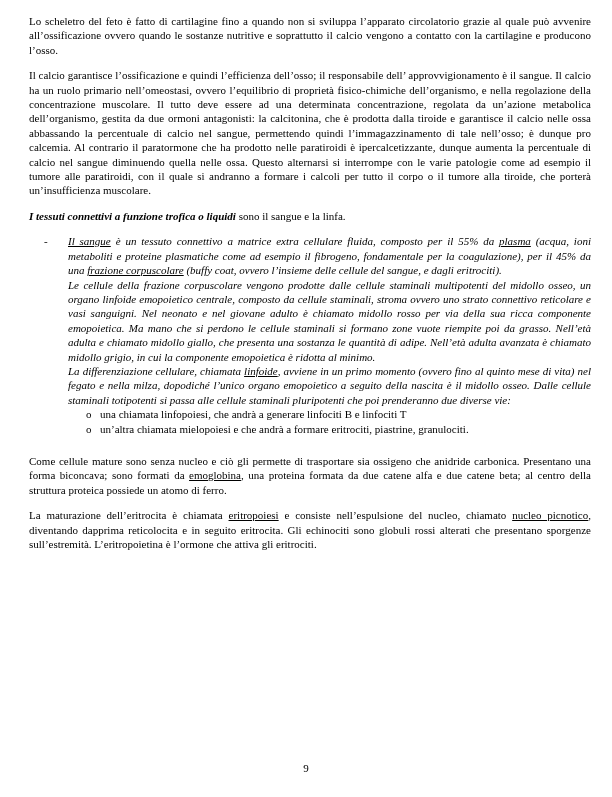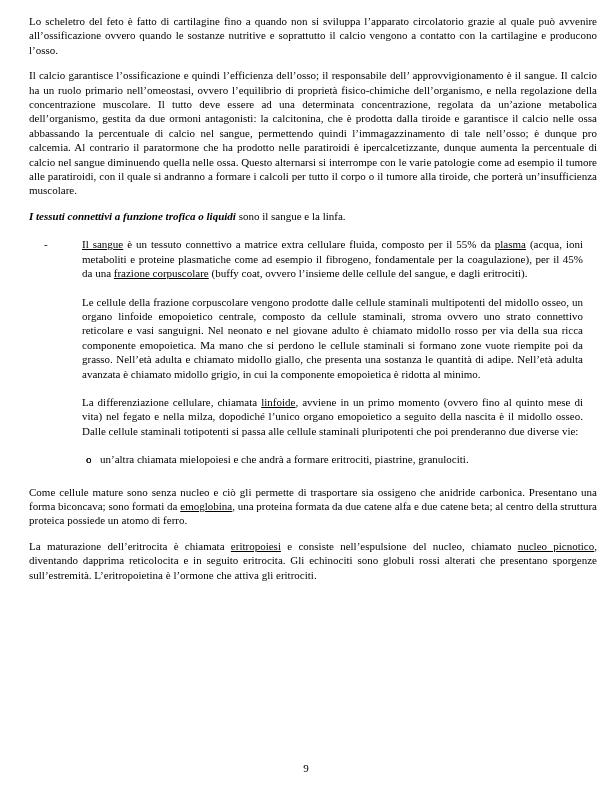--- a/index.html
+++ b/index.html
@@ -6,21 +6,21 @@
     margin: 0;
     padding: 0;
     background: #ffffff;
   }
   .page {
     position: relative;
     width: 612px;
     height: 797px;
     background: #ffffff;
     box-sizing: border-box;
-    padding: 14px 15px 0 29px;
+    padding: 14px 21px 0 29px;
     font-family: "Liberation Serif", "DejaVu Serif", serif;
     font-size: 11px;
     line-height: 14.4px;
     color: #000000;
     overflow: hidden;
   }
   .para {
     text-align: justify;
     margin: 0 0 11px 0;
     hyphens: manual;
@@ -39,22 +39,23 @@
     text-align: justify;
     margin: 0;
   }
   .bullet-item > .marker {
     position: absolute;
     left: 15px;
     top: 0;
     width: 10px;
   }
   .bullet-body > p {
-    margin: 14px;
+    margin: 0;
     text-align: justify;
+    font-style: italic;
   }
 
   
   .sub-list {
     margin: 0;
     padding: 0;
     list-style: none;
   }
   .sub-item {
     position: relative;
@@ -102,20 +103,21 @@
 
         <p><u class="u">Il sangue</u><span> è un tessuto connettivo a matrice extra cellulare fluida, composto per il 55% da </span><u class="u">plasma</u><span> (acqua, ioni metaboliti e proteine plasmatiche come ad esempio il fibrogeno, fondamentale per la coagulazione), per il 45% da una </span><u class="u">frazione corpuscolare</u><span> (buffy coat, ovvero l’insieme delle cellule del sangue, e dagli eritrociti).</span></p>
 
         <p>Le cellule della frazione corpuscolare vengono prodotte dalle cellule staminali multipotenti del midollo osseo, un organo linfoide emopoietico centrale, composto da cellule staminali, stroma ovvero uno strato connettivo reticolare e vasi sanguigni. Nel neonato e nel giovane adulto è chiamato midollo rosso per via della sua ricca componente emopoietica. Ma mano che si perdono le cellule staminali si formano zone vuote riempite poi da grasso. Nell’età adulta e chiamato midollo giallo, che presenta una sostanza le quantità di adipe. Nell’età adulta avanzata è chiamato midollo grigio, in cui la componente emopoietica è ridotta al minimo.</p>
 
         <p><span>La differenziazione cellulare, chiamata </span><u class="u">linfoide</u><span>, avviene in un primo momento (ovvero fino al quinto mese di vita) nel fegato e nella milza, dopodiché l’unico organo emopoietico a seguito della nascita è il midollo osseo. Dalle cellule staminali totipotenti si passa alle cellule staminali pluripotenti che poi prenderanno due diverse vie:</span></p>
 
         <ul class="sub-list">
           <li class="sub-item">
             <span class="marker">o</span>
+            <span>una chiamata linfopoiesi, che andrà a generare linfociti B e linfociti T</span>
           </li>
           <li class="sub-item">
             <span class="marker">o</span>
             <span>un’altra chiamata mielopoiesi e che andrà a formare eritrociti, piastrine, granulociti.</span>
           </li>
         </ul>
 
       </div>
     </li>
   </ul>

